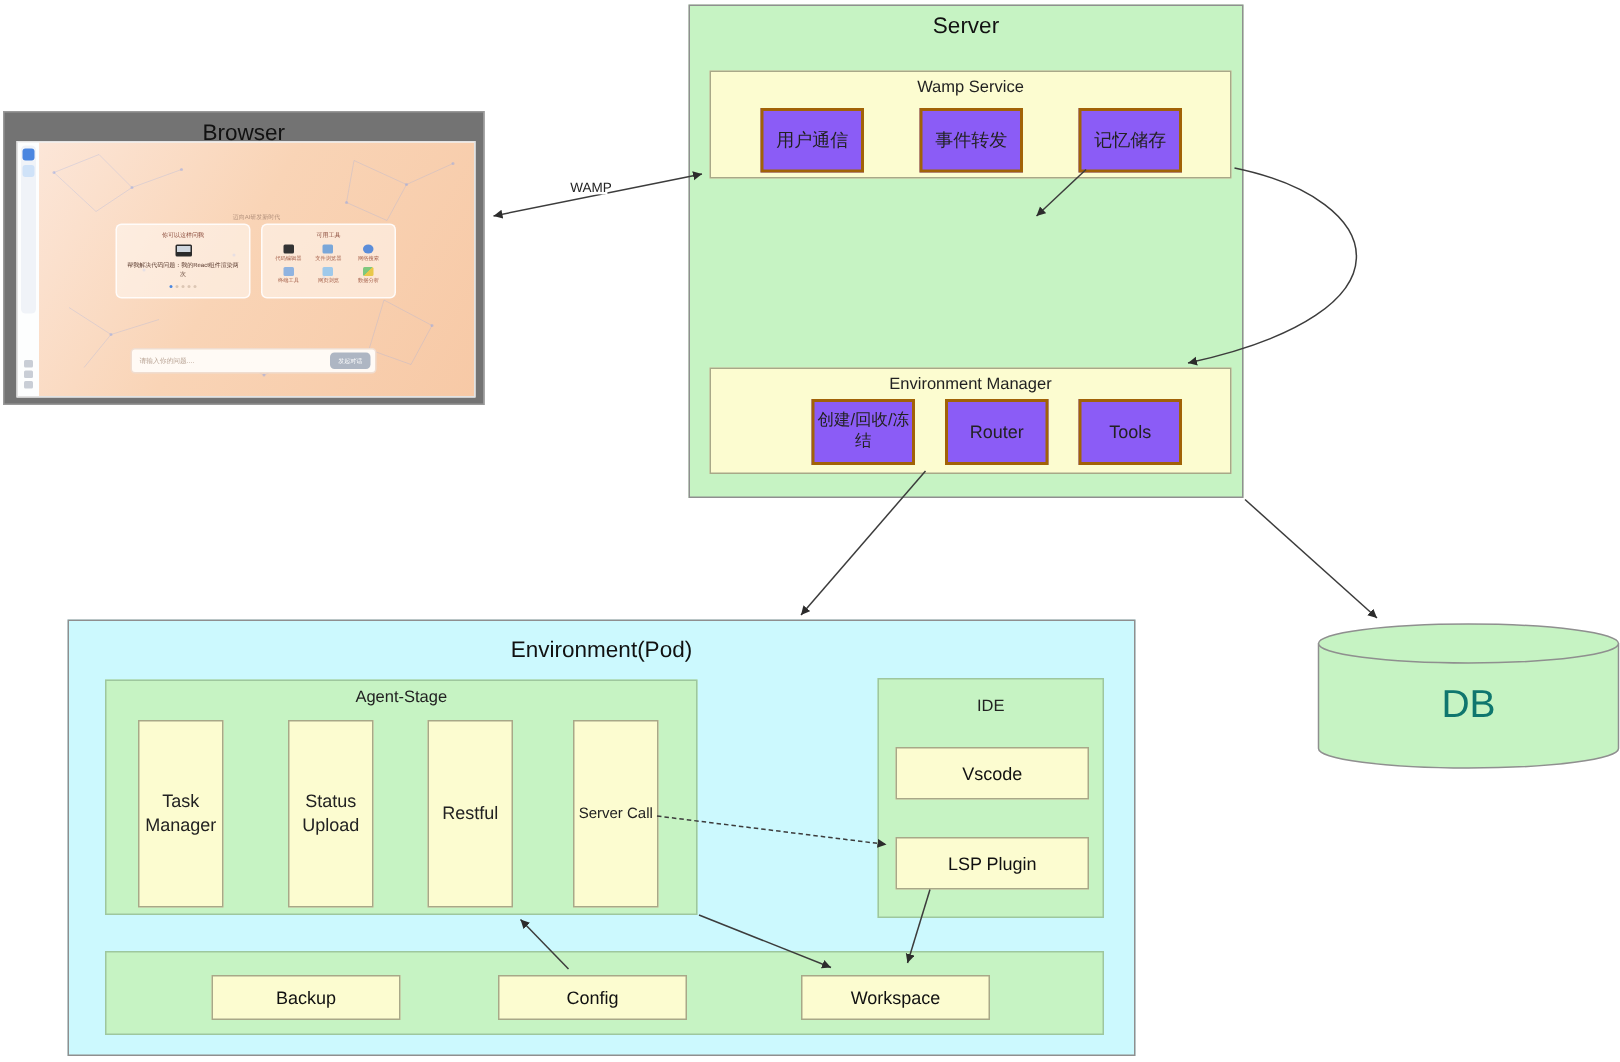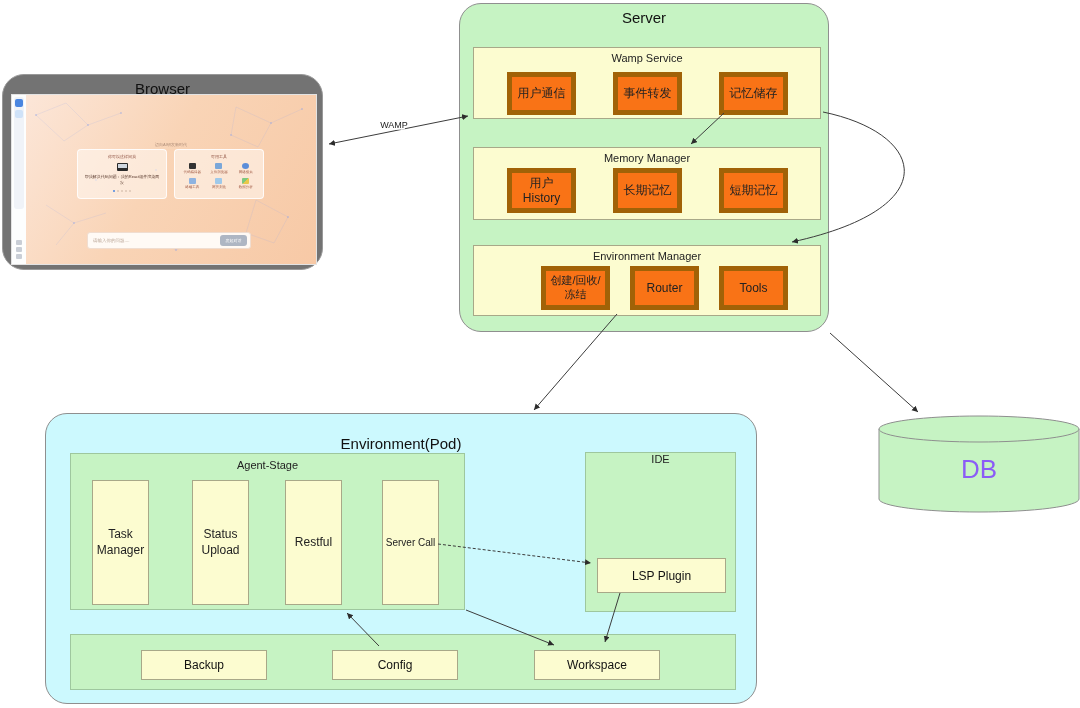--- a/index.html
+++ b/index.html
@@ -1,25 +1,25 @@
 <!DOCTYPE html>
 <html><head>
 <meta charset="utf-8">
 <style>
   * { margin:0; padding:0; box-sizing:border-box; }
   html,body { background:#fff; }
   body { font-family:"Liberation Sans","DejaVu Sans",sans-serif; color:#111; }
   .canvas { position:relative; width:1080px; height:708px; background:#fff; overflow:hidden; }
-  .abs { position:absolute;border-radius:22px; }
+  .abs { position:absolute; }
 
   
   .green  { background:#c6f3c3; border:1px solid #8f8f8f; }
   .igreen { background:#c6f3c3; border:1px solid #9ec79e; }
   .yellow { background:#fcfcd0; border:1px solid #a8a888; }
-  .blue   { background:#f97316; border:5px solid #a16207; }
+  .blue   { background:#8b5cf6; border:2px solid #a16207; }
   .cyan   { background:#ccf9fe; border:1px solid #8f8f8f; }
   .center { display:flex; align-items:center; justify-content:center; text-align:center; }
   .big-title { font-size:15px; text-align:center; padding-top:5px; color:#111; }
   .sec-title { font-size:11px; text-align:center; padding-top:4px; color:#222; }
 
   
   .browser-frame { left:2px; top:74px; width:321px; height:196px; background:#737373; border:1px solid #999; }
   .app-shot { position:absolute; left:8px; top:19px; width:306px; height:171px; border:1px solid #e3e3e3; display:flex; overflow:hidden; background:#fff; }
   .app-sidebar { position:relative; width:14px; background:#fdfefe; flex:none; }
   .sb-rail { position:absolute; left:2px; top:2px; width:10px; height:112px; background:#f0f3f8; border-radius:3px; }
@@ -58,21 +58,21 @@
   .env-box { left:45px; top:413px; width:712px; height:291px; }
   .agent-stage { position:absolute; left:24px; top:39px; width:395px; height:157px; }
   .as-item { position:absolute; top:26px; width:57px; height:125px; font-size:12px; color:#222; line-height:1.3; }
   .ide-box { position:absolute; left:539px; top:38px; width:151px; height:160px; }
   .ide-item { position:absolute; left:11px; width:129px; height:35px; font-size:12px; }
   .storage-bar { position:absolute; left:24px; top:220px; width:666px; height:56px; }
   .st-item { position:absolute; top:15px; width:126px; height:30px; font-size:12px; }
 
   
   .db-wrap { left:877px; top:414px; width:204px; height:102px; }
-  .db-label { position:absolute; left:0; right:0; top:40px; text-align:center; font-size:26px; color:#8b5cf6; }
+  .db-label { position:absolute; left:0; right:0; top:40px; text-align:center; font-size:26px; color:#0f766e; }
 
   
   .arrows { position:absolute; left:0; top:0; pointer-events:none; }
   .edge { stroke:#3c3c3c; stroke-width:1; fill:none; }
   .edge-label { font-size:9px; fill:#222; paint-order:stroke; stroke:#fff; stroke-width:3px; }
 </style>
 </head>
 <body>
 
 <div class="canvas">
@@ -172,52 +172,45 @@
 
     <div class="srv-section yellow" style="top:43px;height:72px;">
       <div class="sec-title">Wamp Service</div>
       <div class="srv-items" style="top:24px;height:43px;">
         <div class="srv-item blue center">用户通信</div>
         <div class="srv-item blue center">事件转发</div>
         <div class="srv-item blue center">记忆储存</div>
       </div>
     </div>
 
-    <div class="srv-section yellow" style="top:143px;height:73px;">
-      <div class="sec-title">Memory Manager</div>
-      <div class="srv-items" style="top:20px;height:45px;">
-        <div class="srv-item blue center">用户History</div>
-        <div class="srv-item blue center">长期记忆</div>
-        <div class="srv-item blue center">短期记忆</div>
-      </div>
-    </div>
 
     <div class="srv-section yellow" style="top:241px;height:71px;">
       <div class="sec-title">Environment Manager</div>
       <div class="srv-items" style="top:20px;height:44px;padding-left:34px;">
         <div class="srv-item blue center" style="font-size:11px">创建/回收/冻结</div>
         <div class="srv-item blue center">Router</div>
         <div class="srv-item blue center">Tools</div>
       </div>
     </div>
   </div>
 
   <div class="abs cyan env-box">
-    <div class="big-title" style="padding-top:21px">Environment(Pod)</div>
+    <div class="big-title" style="padding-top:11px">Environment(Pod)</div>
 
     <div class="agent-stage igreen">
       <div class="sec-title" style="padding-top:5px">Agent-Stage</div>
       <div class="as-item yellow center" style="left:21px">Task Manager</div>
       <div class="as-item yellow center" style="left:121px">Status Upload</div>
       <div class="as-item yellow center" style="left:214px">Restful</div>
       <div class="as-item yellow center" style="left:311px;font-size:10px">Server Call</div>
     </div>
 
     <div class="ide-box igreen">
-      <div class="sec-title" style="padding-top:0">IDE</div>
+      <div class="sec-title" style="padding-top:12px">IDE</div>
+      <div class="ide-item yellow center" style="top:45px">Vscode</div>
       <div class="ide-item yellow center" style="top:105px">LSP Plugin</div>
     </div>
 
     <div class="storage-bar igreen">
       <div class="st-item yellow center" style="left:70px">Backup</div>
       <div class="st-item yellow center" style="left:463px">Workspace</div>
       <div class="st-item yellow center" style="left:261px">Config</div>
     </div>
   </div>
 

